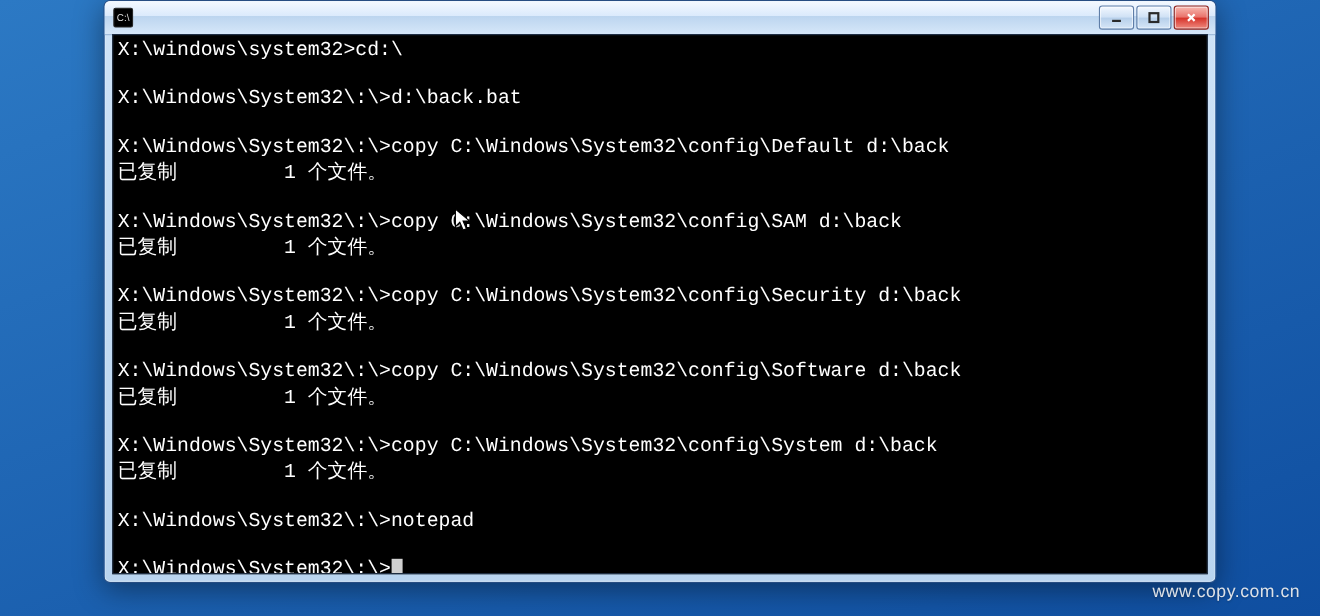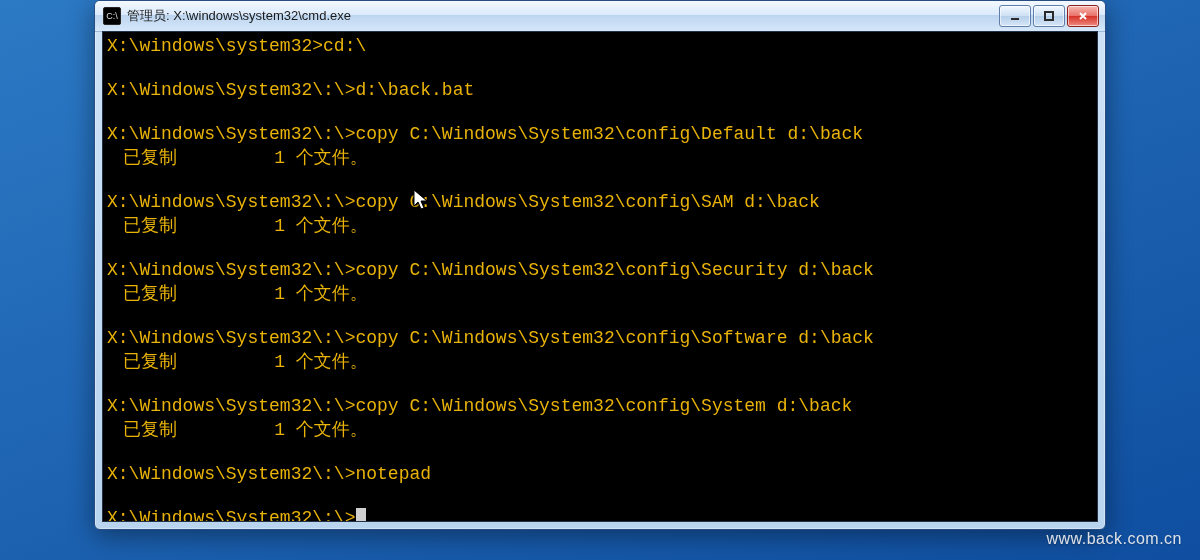--- a/index.html
+++ b/index.html
@@ -50,28 +50,28 @@
   }
   .wbtn svg{display:block;}
 
   
   .client{
     position:absolute;left:7px;right:7px;top:30px;bottom:7px;
     background:#000;border:1px solid #223249;overflow:hidden;
   }
   .term{
     padding:2px 6px 4px 4px;
-    color:#eab308;
+    color:#ffffff;
     font-family:"NSimSun","SimSun","Consolas","Courier New",monospace;
     font-size:18px;line-height:24px;
     white-space:pre;overflow:hidden;
   }
   .term .pair{margin:0 0 20px 0;}
   .term .cmdline{}
-  .term .result{margin-top:0;margin-left:16px;}
+  .term .result{margin-top:0;}
   .cursor-line{display:flex;align-items:center;}
   .cursor{
     display:inline-block;width:10px;height:20px;vertical-align:-2px;
     background:#d0d0d0;margin-left:1px;animation:blink 1s steps(1) infinite;
   }
   @keyframes blink{50%{opacity:0;}}
 
   
   .pointer{
     position:absolute;left:413px;top:189px;z-index:10;pointer-events:none;
@@ -79,21 +79,20 @@
   }
 </style>
 </head>
 <body>
 
 <div class="desktop">
 
   <div class="win">
     <div class="titlebar">
       <span class="app-icon">C:\</span>
-      <span class="title-text">管理员: X:\windows\system32\cmd.exe</span>
       <span class="title-spacer"></span>
       <div class="win-btns">
         <div class="wbtn" title="Minimize">
           <svg width="12" height="12" viewBox="0 0 12 12">
               <rect x="2" y="8" width="8" height="2" fill="#2a2a2a"></rect>
             </svg>
         </div>
         <div class="wbtn" title="Maximize">
           <svg width="12" height="12" viewBox="0 0 12 12">
               <rect x="2" y="2" width="8" height="8" fill="none" stroke="#2a2a2a" stroke-width="2"></rect>
@@ -109,14 +108,14 @@
 
     <div class="client">
       <div class="term" id="term"><div class="pair"><div class="cmdline">X:\windows\system32&gt;cd:\</div></div><div class="pair"><div class="cmdline">X:\Windows\System32\:\&gt;d:\back.bat</div></div><div class="pair"><div class="cmdline">X:\Windows\System32\:\&gt;copy C:\Windows\System32\config\Default d:\back</div><div class="result">已复制         1 个文件。</div></div><div class="pair"><div class="cmdline">X:\Windows\System32\:\&gt;copy C:\Windows\System32\config\SAM d:\back</div><div class="result">已复制         1 个文件。</div></div><div class="pair"><div class="cmdline">X:\Windows\System32\:\&gt;copy C:\Windows\System32\config\Security d:\back</div><div class="result">已复制         1 个文件。</div></div><div class="pair"><div class="cmdline">X:\Windows\System32\:\&gt;copy C:\Windows\System32\config\Software d:\back</div><div class="result">已复制         1 个文件。</div></div><div class="pair"><div class="cmdline">X:\Windows\System32\:\&gt;copy C:\Windows\System32\config\System d:\back</div><div class="result">已复制         1 个文件。</div></div><div class="pair"><div class="cmdline">X:\Windows\System32\:\&gt;notepad</div></div><div class="cursor-line"><span>X:\Windows\System32\:\&gt;</span><span class="cursor"></span></div></div>
     </div>
   </div>
 
   <svg class="pointer" width="18" height="24" viewBox="0 0 18 24">
     <path d="M1 1 L1 17 L5 13 L8 20 L11 19 L8 12 L14 12 Z" fill="#ffffff" stroke="#000" stroke-width="1"></path>
   </svg>
 
-  <div class="watermark">www.back.com.cn</div>
+  <div class="watermark">www.copy.com.cn</div>
 </div>
 
 </body></html>

